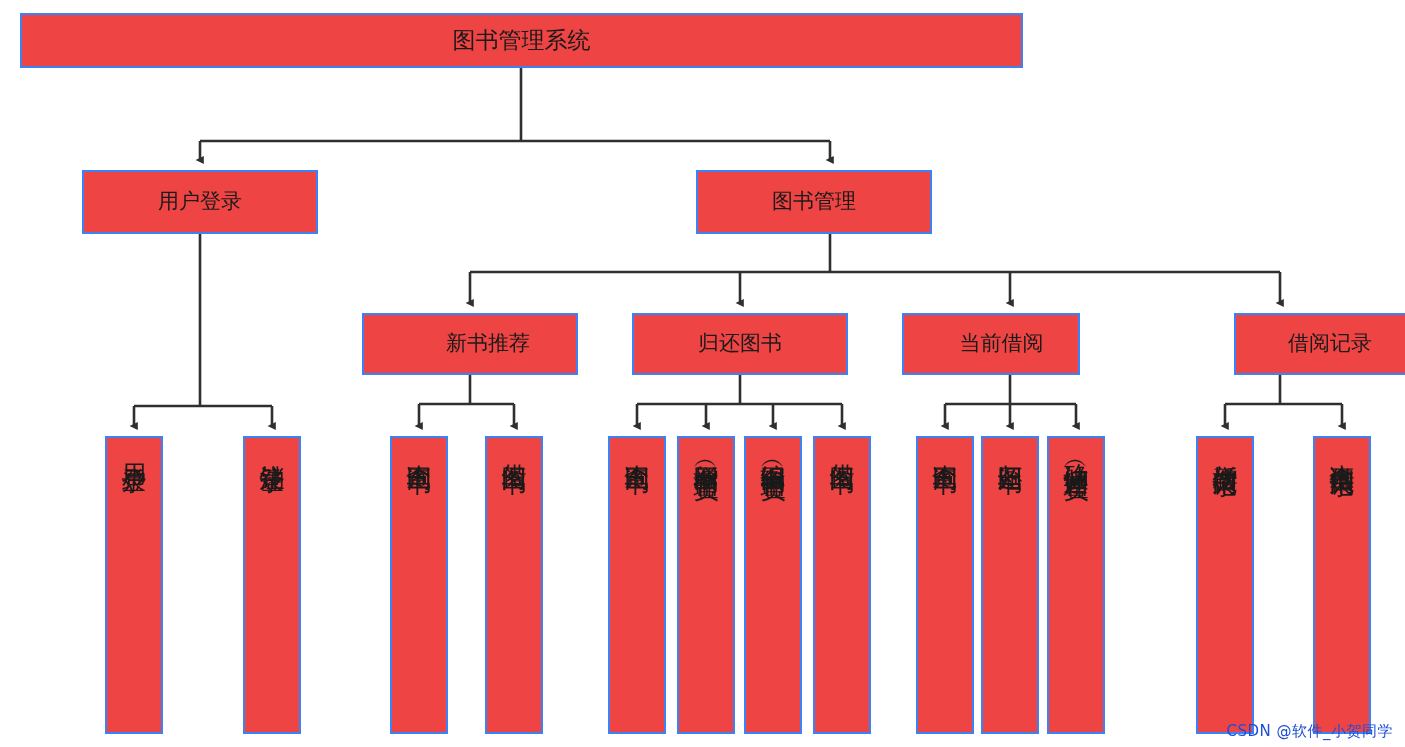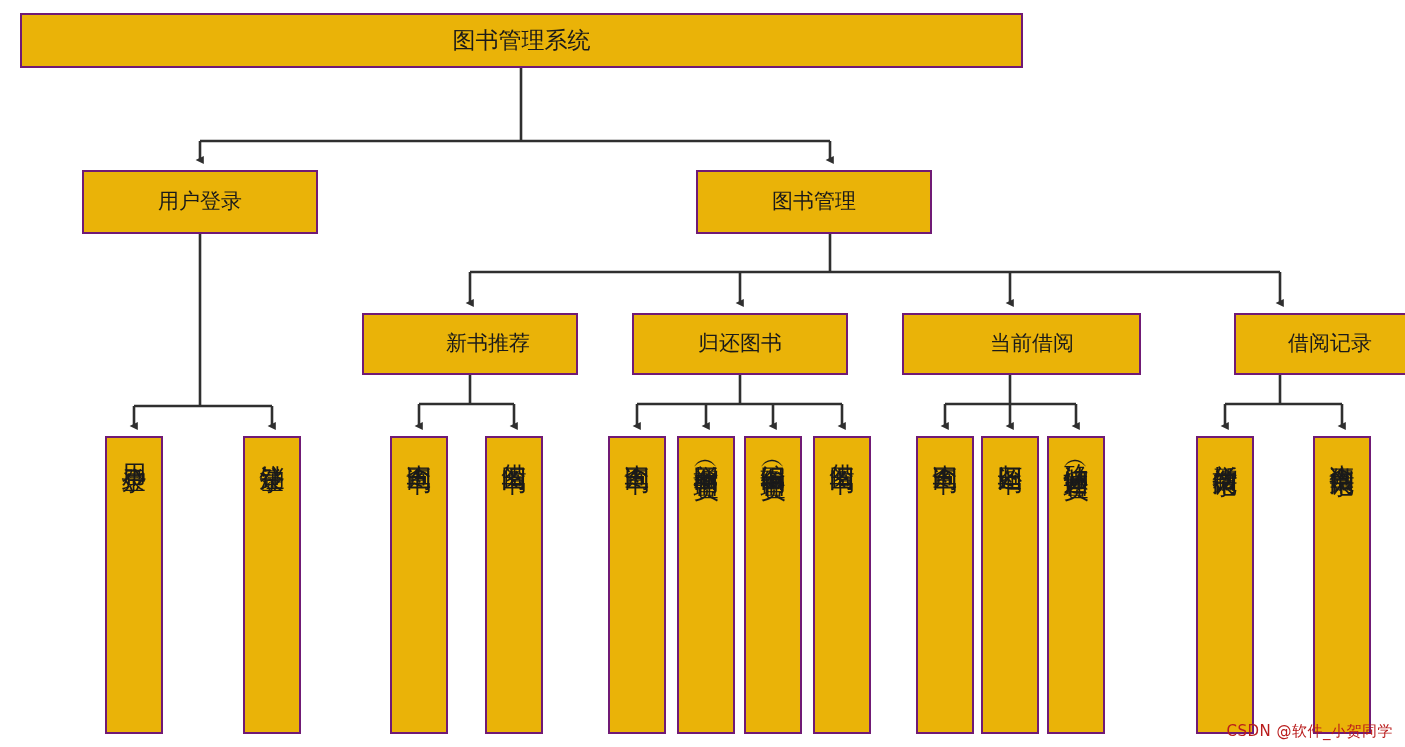--- a/index.html
+++ b/index.html
@@ -22,22 +22,22 @@
     position: absolute;
     left: 0;
     top: 0;
     width: 1405px;
     height: 747px;
     pointer-events: none;
   }
   .node {
     position: absolute;
     box-sizing: border-box;
-    background: #eab308;
-    border: 2px solid #701a75;
+    background: #ef4444;
+    border: 2px solid #3b82f6;
     display: flex;
     align-items: center;
     justify-content: center;
     color: #1a1a1a;
     z-index: 2;
   }
   .node-label {
     display: block;
     text-align: center;
     line-height: 1.12;
@@ -60,21 +60,21 @@
   .node.n-user-login   { left: 82px;  width: 236px; }
   .node.n-book-manage  { left: 696px; width: 236px; }
   
   .node.level-two {
     top: 313px;
     height: 62px;
     font-size: 21px;
   }
   .node.n-new-book   { left: 362px;  width: 216px; padding-left: 36px; }
   .node.n-borrow     { left: 632px;  width: 216px; }
-  .node.n-current    { left: 902px;  width: 239px; padding-left: 21px; }
+  .node.n-current    { left: 902px;  width: 178px; padding-left: 21px; }
   .node.n-records    { left: 1234px; width: 192px; }
   
   .node.leaf {
     top: 436px;
     height: 298px;
     width: 58px;
     padding: 6px 0;
     align-items: flex-start;
     justify-content: center;
   }
@@ -84,21 +84,21 @@
     font-size: 25px;
     letter-spacing: 2px;
     line-height: 1;
     white-space: nowrap;
   }
   .watermark {
     position: absolute;
     right: 12px;
     bottom: 6px;
     font-size: 15px;
-    color: #b91c1c;
+    color: #1d4ed8;
     letter-spacing: 0.5px;
     z-index: 5;
     white-space: nowrap;
   }
 </style>
 </head>
 <body>
 
 <div id="diagram-root">
 

